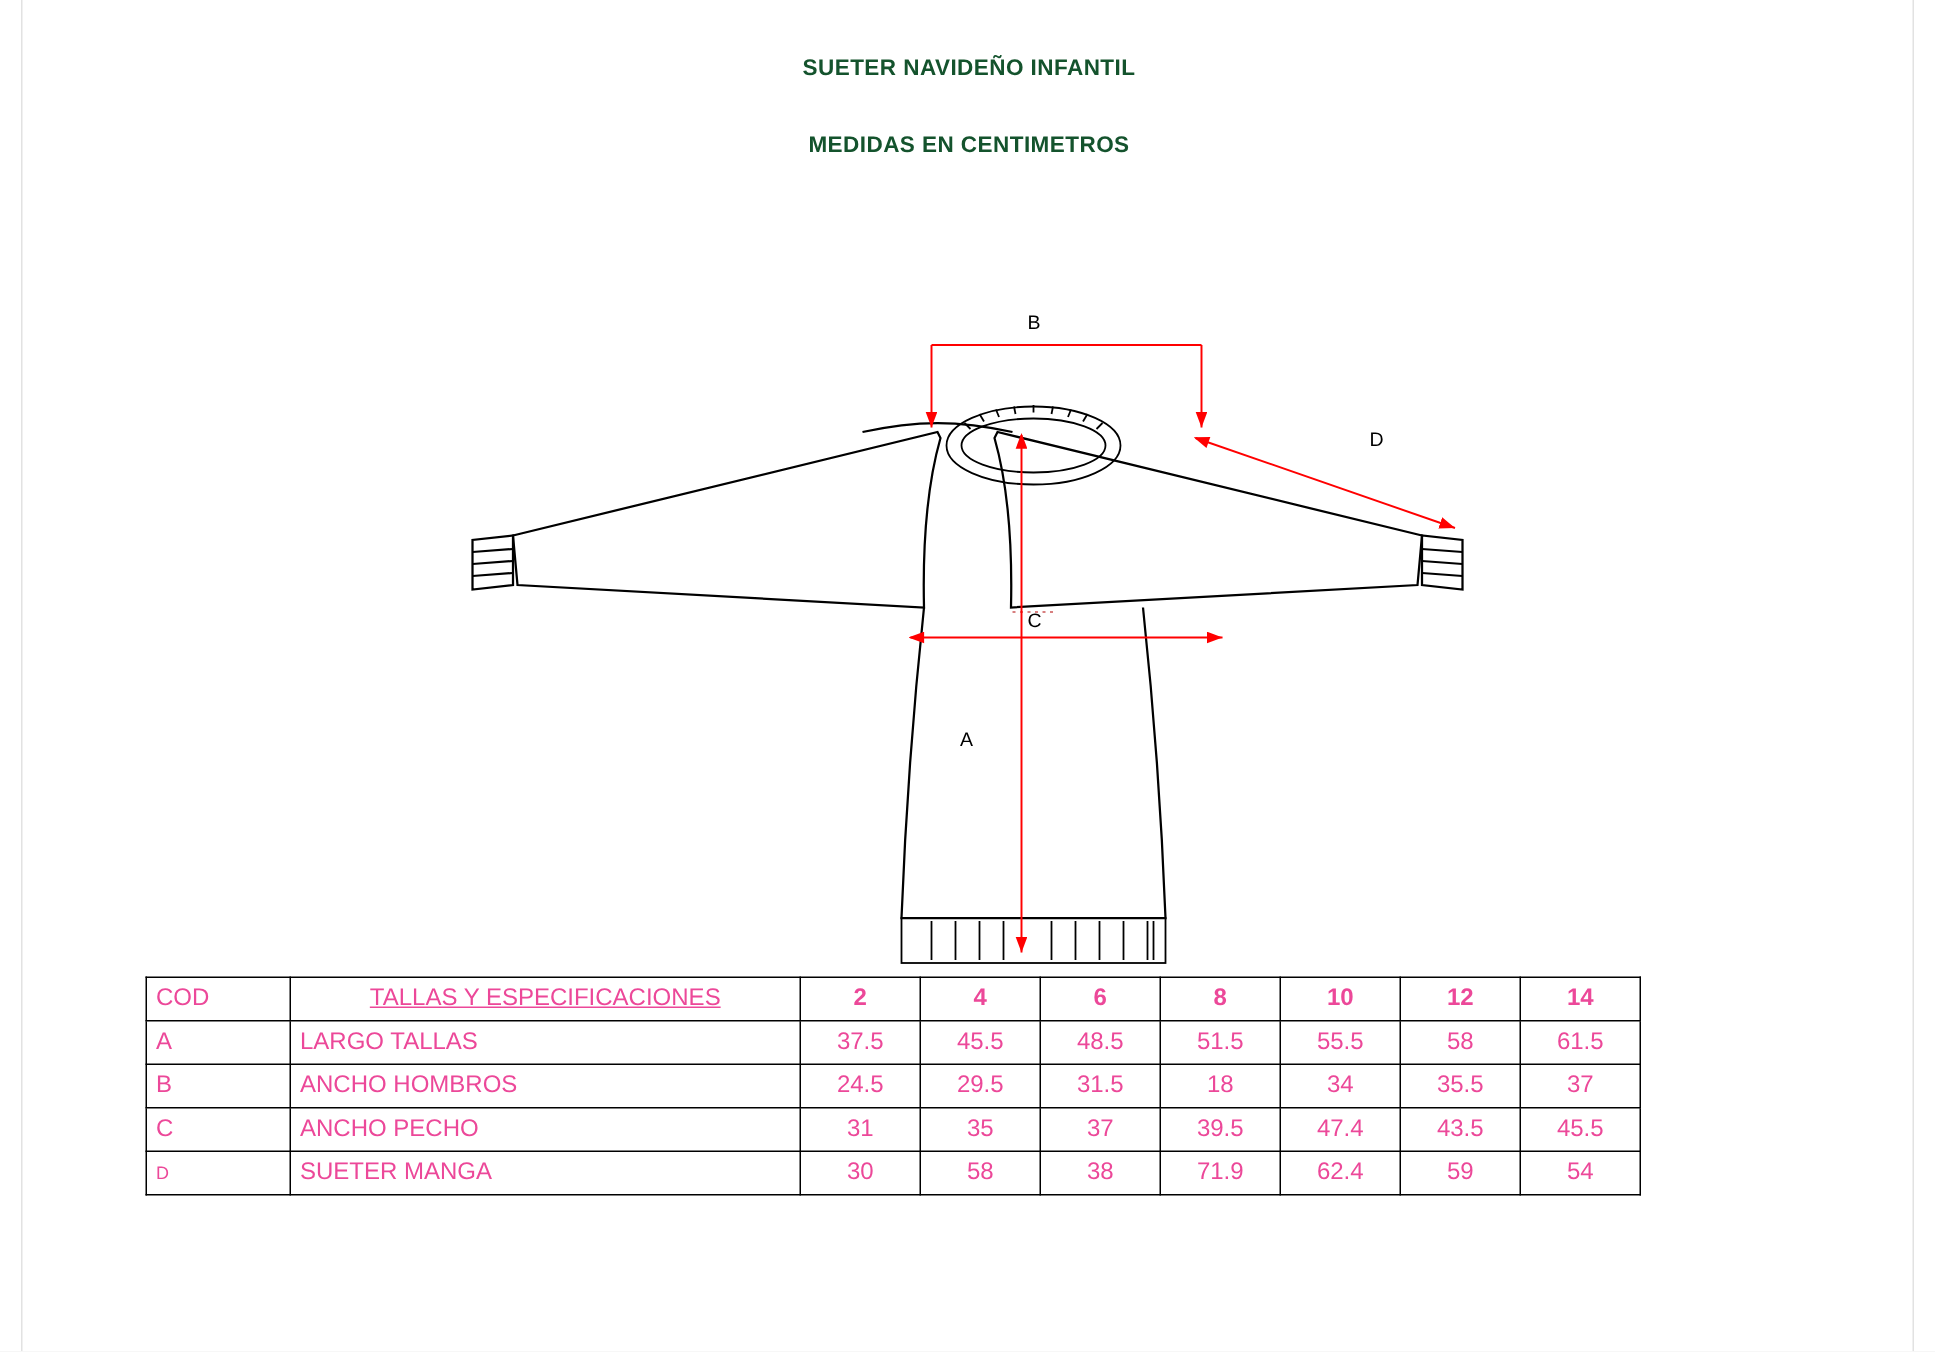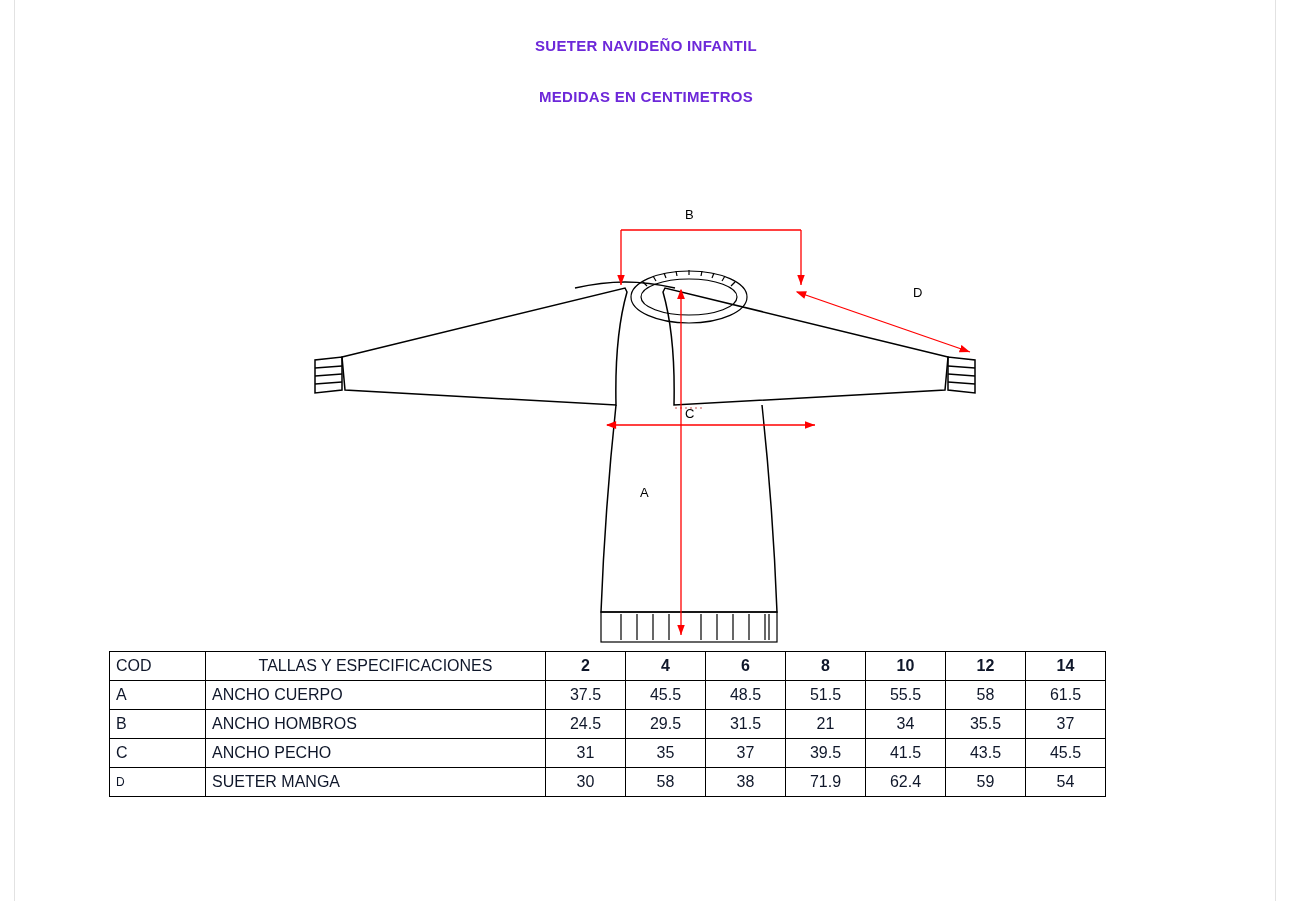--- a/index.html
+++ b/index.html
@@ -27,54 +27,53 @@
     box-sizing: border-box;
   }
   .title {
     position: absolute;
     left: 0;
     width: 1262px;
     text-align: center;
     font-weight: bold;
     font-size: 15px;
     letter-spacing: 0.3px;
-    color: #6d28d9;
+    color: #14532d;
   }
   .title-1 { top: 37px; }
   .title-2 { top: 88px; text-align: center; }
 
   .drawing {
     position: absolute;
     left: 0px;
     top: 180px;
     width: 1262px;
     height: 470px;
   }
 
   
   .spec-table {
     position: absolute;
     left: 82px;
     top: 651px;
     border-collapse: collapse;
     font-size: 16px;
-    color: #0f172a;
-    margin-left: 12px;
+    color: #ec4899;
   }
   .spec-table td, .spec-table th {
     border: 1px solid #000000;
     height: 29px;
     padding: 0 6px;
     font-weight: normal;
     box-sizing: border-box;
   }
   .spec-table .col-cod { width: 96px; text-align: left; }
   .spec-table .col-desc { width: 340px; text-align: left; }
   .spec-table .col-size { width: 80px; text-align: center; }
-  .spec-table thead .col-desc { text-align: center; }
+  .spec-table thead .col-desc { text-align: center; text-decoration: underline; }
   .spec-table thead .col-size { font-weight: bold; }
   .spec-table .small-cod { font-size: 12px; }
 </style>
 </head>
 <body>
 
 <div class="page">
   <div class="sheet">
 
     <div class="title title-1">SUETER NAVIDEÑO INFANTIL</div>
@@ -174,48 +173,48 @@
           <th class="col-size">6</th>
           <th class="col-size">8</th>
           <th class="col-size">10</th>
           <th class="col-size">12</th>
           <th class="col-size">14</th>
         </tr>
       </thead>
       <tbody>
         <tr>
           <td class="col-cod">A</td>
-          <td class="col-desc">ANCHO CUERPO</td>
+          <td class="col-desc">LARGO TALLAS</td>
           <td class="col-size">37.5</td>
           <td class="col-size">45.5</td>
           <td class="col-size">48.5</td>
           <td class="col-size">51.5</td>
           <td class="col-size">55.5</td>
           <td class="col-size">58</td>
           <td class="col-size">61.5</td>
         </tr>
         <tr>
           <td class="col-cod">B</td>
           <td class="col-desc">ANCHO HOMBROS</td>
           <td class="col-size">24.5</td>
           <td class="col-size">29.5</td>
           <td class="col-size">31.5</td>
-          <td class="col-size">21</td>
+          <td class="col-size">18</td>
           <td class="col-size">34</td>
           <td class="col-size">35.5</td>
           <td class="col-size">37</td>
         </tr>
         <tr>
           <td class="col-cod">C</td>
           <td class="col-desc">ANCHO PECHO</td>
           <td class="col-size">31</td>
           <td class="col-size">35</td>
           <td class="col-size">37</td>
           <td class="col-size">39.5</td>
-          <td class="col-size">41.5</td>
+          <td class="col-size">47.4</td>
           <td class="col-size">43.5</td>
           <td class="col-size">45.5</td>
         </tr>
         <tr>
           <td class="col-cod small-cod">D</td>
           <td class="col-desc">SUETER MANGA</td>
           <td class="col-size">30</td>
           <td class="col-size">58</td>
           <td class="col-size">38</td>
           <td class="col-size">71.9</td>

